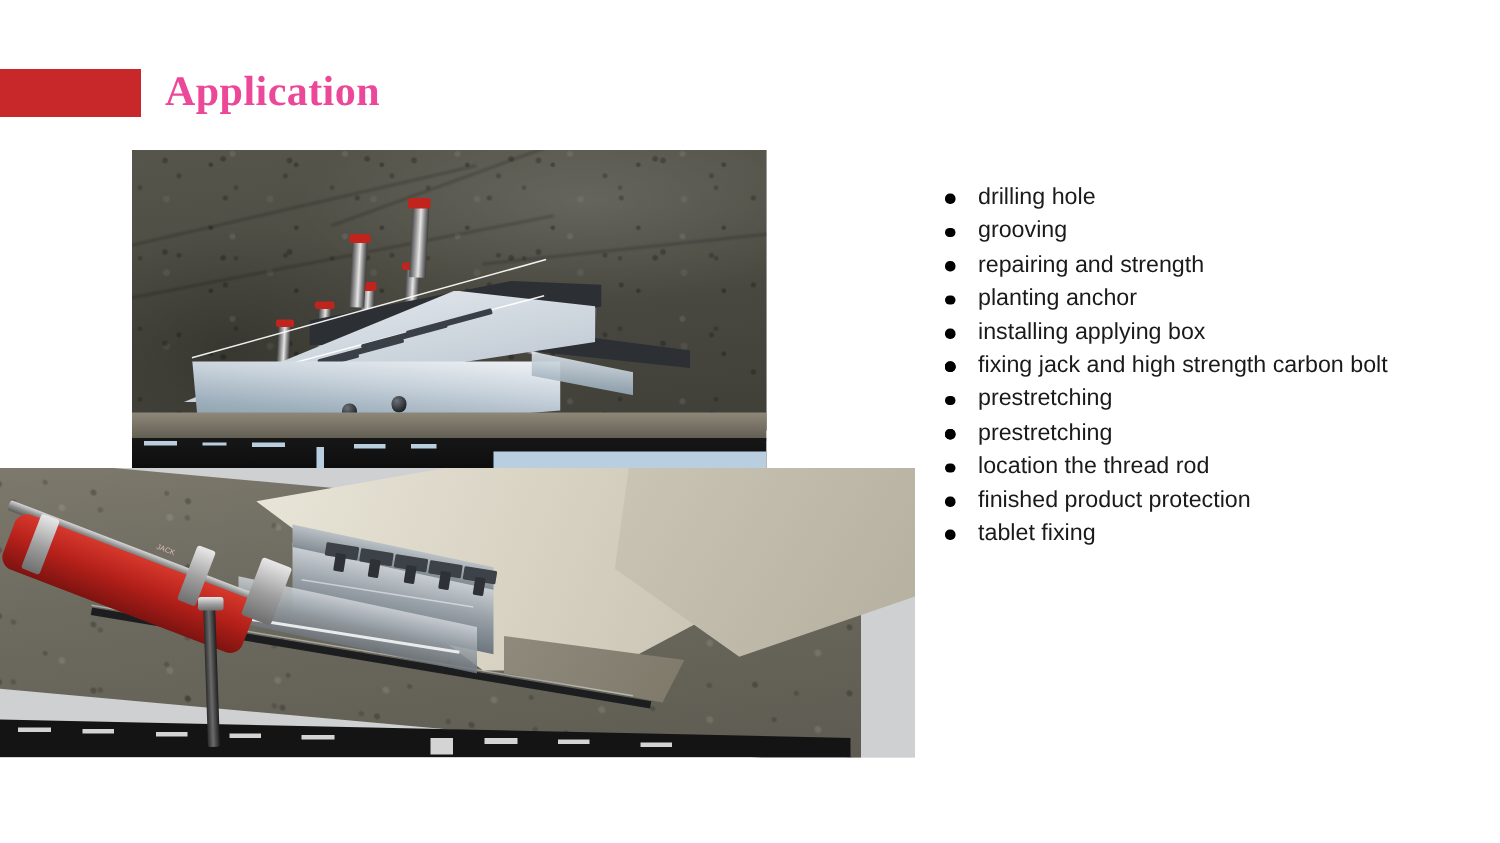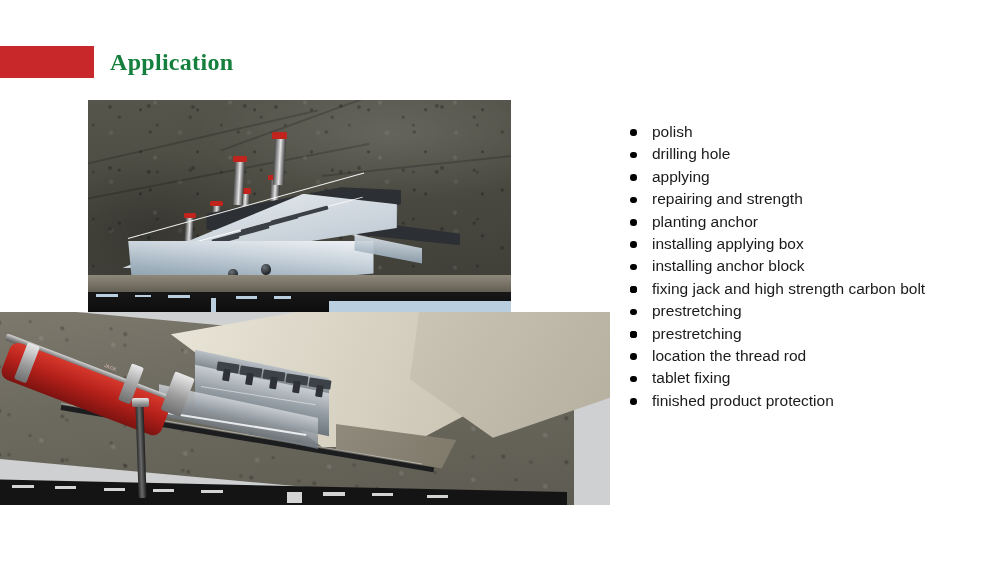--- a/index.html
+++ b/index.html
@@ -23,23 +23,23 @@
     width: 94px;
     height: 32px;
     background: #c8282a;
   }
   #slide-title {
     position: absolute;
     left: 110px;
     top: 41px;
     font-family: "Liberation Serif", serif;
     font-weight: bold;
-    font-size: 24px;
+    font-size: 28px;
     line-height: 42px;
-    color: #15803d;
+    color: #ec4899;
     letter-spacing: 0.3px;
     white-space: nowrap;
   }
 
   
   #application-steps-list {
     position: absolute;
     left: 628px;
     top: 121px;
     width: 360px;
@@ -414,28 +414,27 @@
   <div class="bc-jack-body" style="left:1%;top:14%;width:28%;height:20%;"></div>
   <div class="bc-jack-band" style="left:3.5%;top:15%;width:2.2%;height:20%;"></div>
   <div class="bc-jack-band" style="left:20.5%;top:26%;width:2.2%;height:20%;"></div>
   <div class="bc-jack-band" style="left:27.5%;top:30%;width:3.4%;height:21%;"></div>
   <div class="bc-jack-logo" style="left:17%;top:27%;">JACK</div>
   <div class="bc-hose" style="left:22.4%;top:46%;width:1.3%;height:50%;transform:rotate(-2deg);"></div>
   <div class="bc-jack-band" style="left:21.6%;top:44.5%;width:2.8%;height:4.5%;transform:rotate(0deg);"></div>
 </div>
 
 <ul id="application-steps-list">
-  <li><span class="bullet-dot"></span><span>polish</span></li>
   <li><span class="bullet-dot"></span><span>drilling hole</span></li>
-  <li><span class="bullet-dot"></span><span>applying</span></li>
+  <li><span class="bullet-dot"></span><span>grooving</span></li>
   <li><span class="bullet-dot"></span><span>repairing and strength</span></li>
   <li><span class="bullet-dot"></span><span>planting anchor</span></li>
   <li><span class="bullet-dot"></span><span>installing applying box</span></li>
-  <li><span class="bullet-dot"></span><span>installing anchor block</span></li>
+  <li><span class="bullet-dot"></span></li>
   <li><span class="bullet-dot"></span></li>
   <li><span class="bullet-dot"></span><span>fixing jack and high strength carbon bolt</span></li>
   <li><span class="bullet-dot"></span><span>prestretching</span></li>
   <li><span class="bullet-dot"></span></li>
   <li><span class="bullet-dot"></span><span>prestretching</span></li>
   <li><span class="bullet-dot"></span><span>location the thread rod</span></li>
+  <li><span class="bullet-dot"></span><span>finished product protection</span></li>
   <li><span class="bullet-dot"></span><span>tablet fixing</span></li>
-  <li><span class="bullet-dot"></span><span>finished product protection</span></li>
 </ul>
 
 </body></html>

